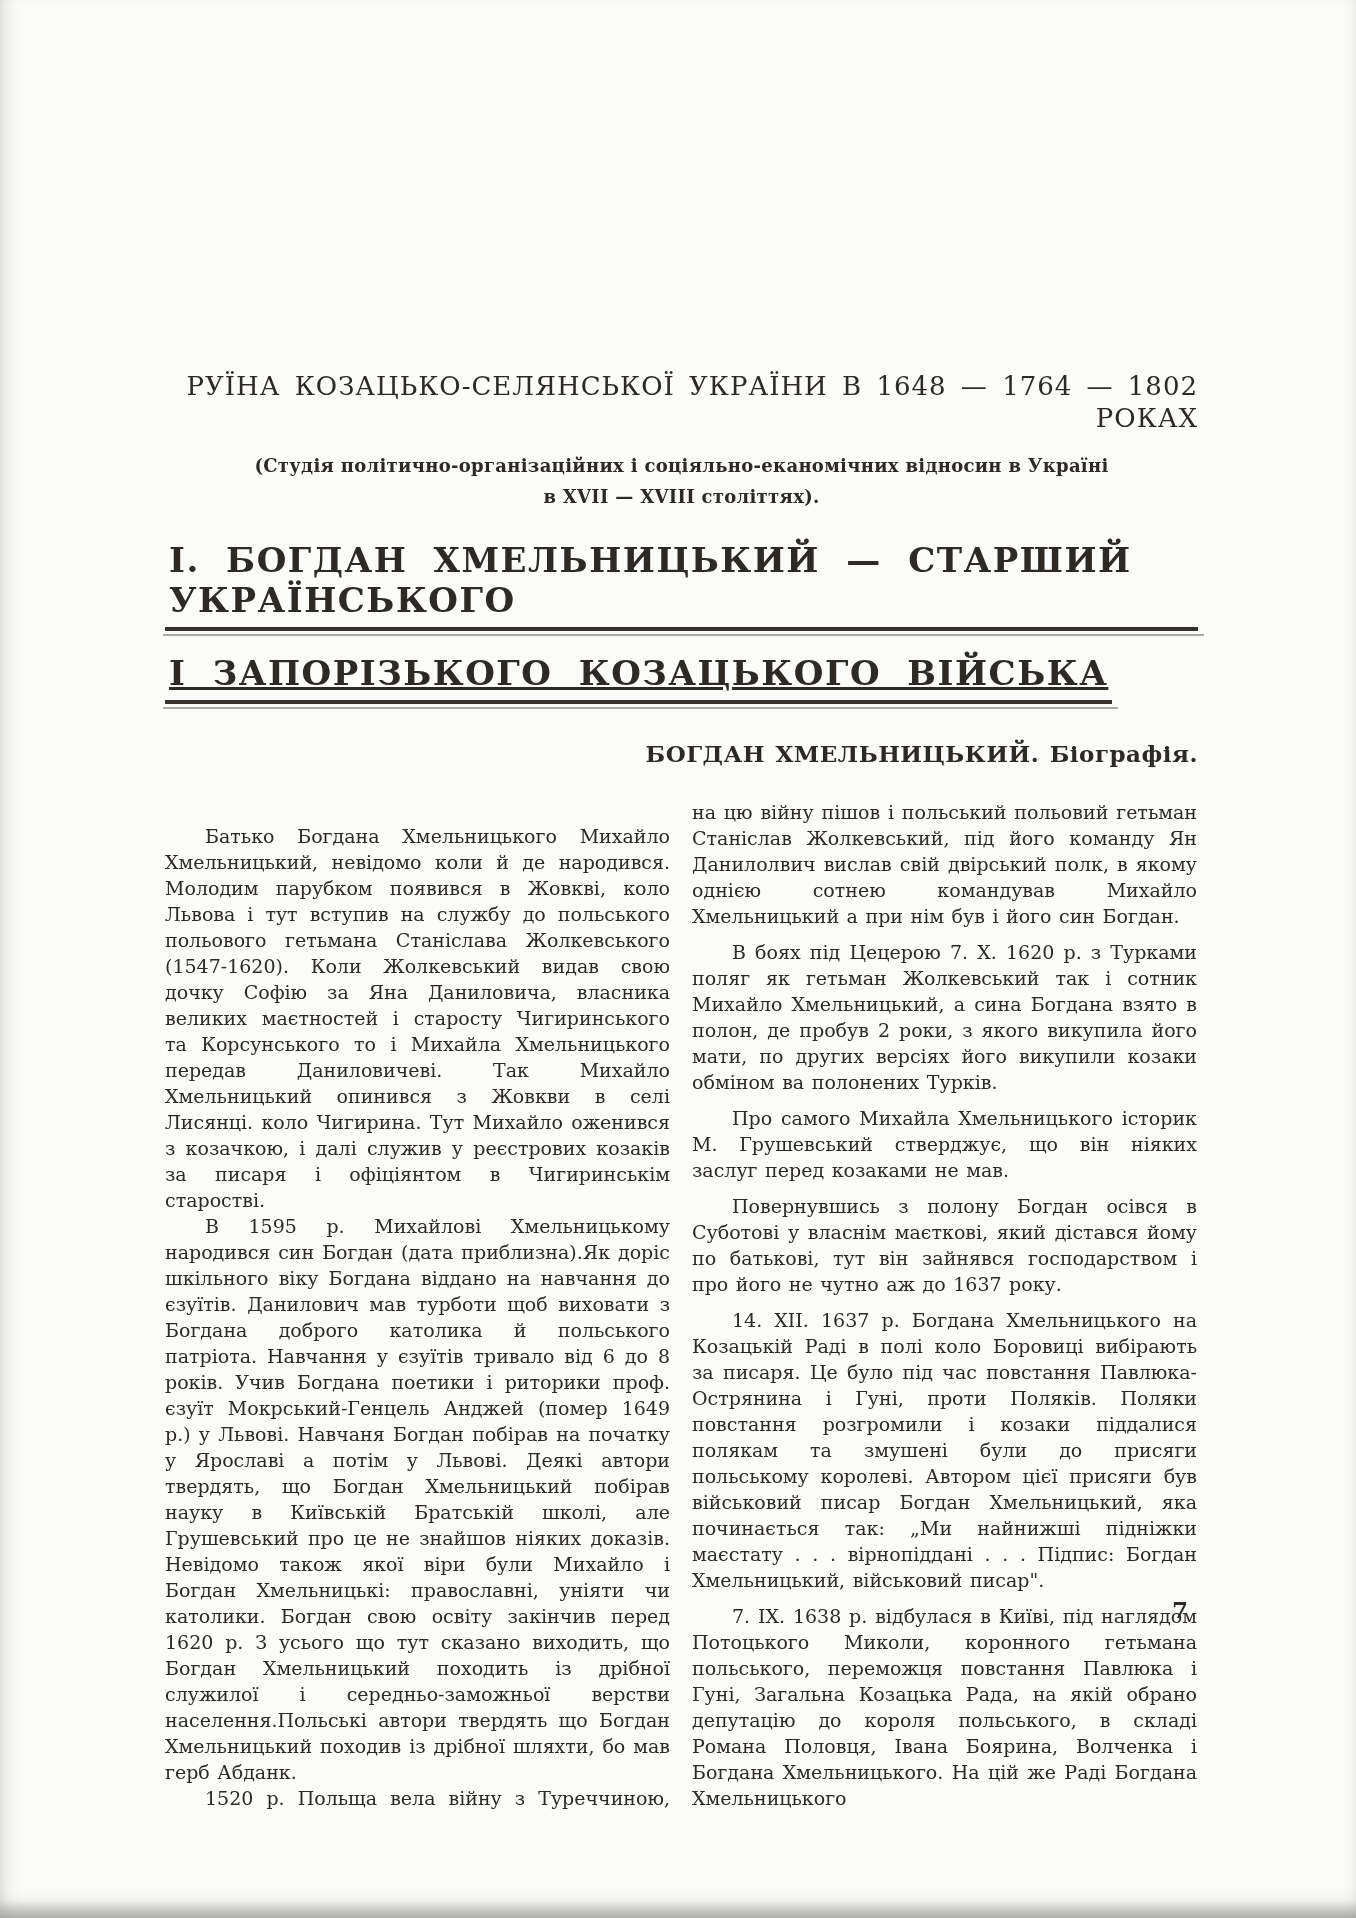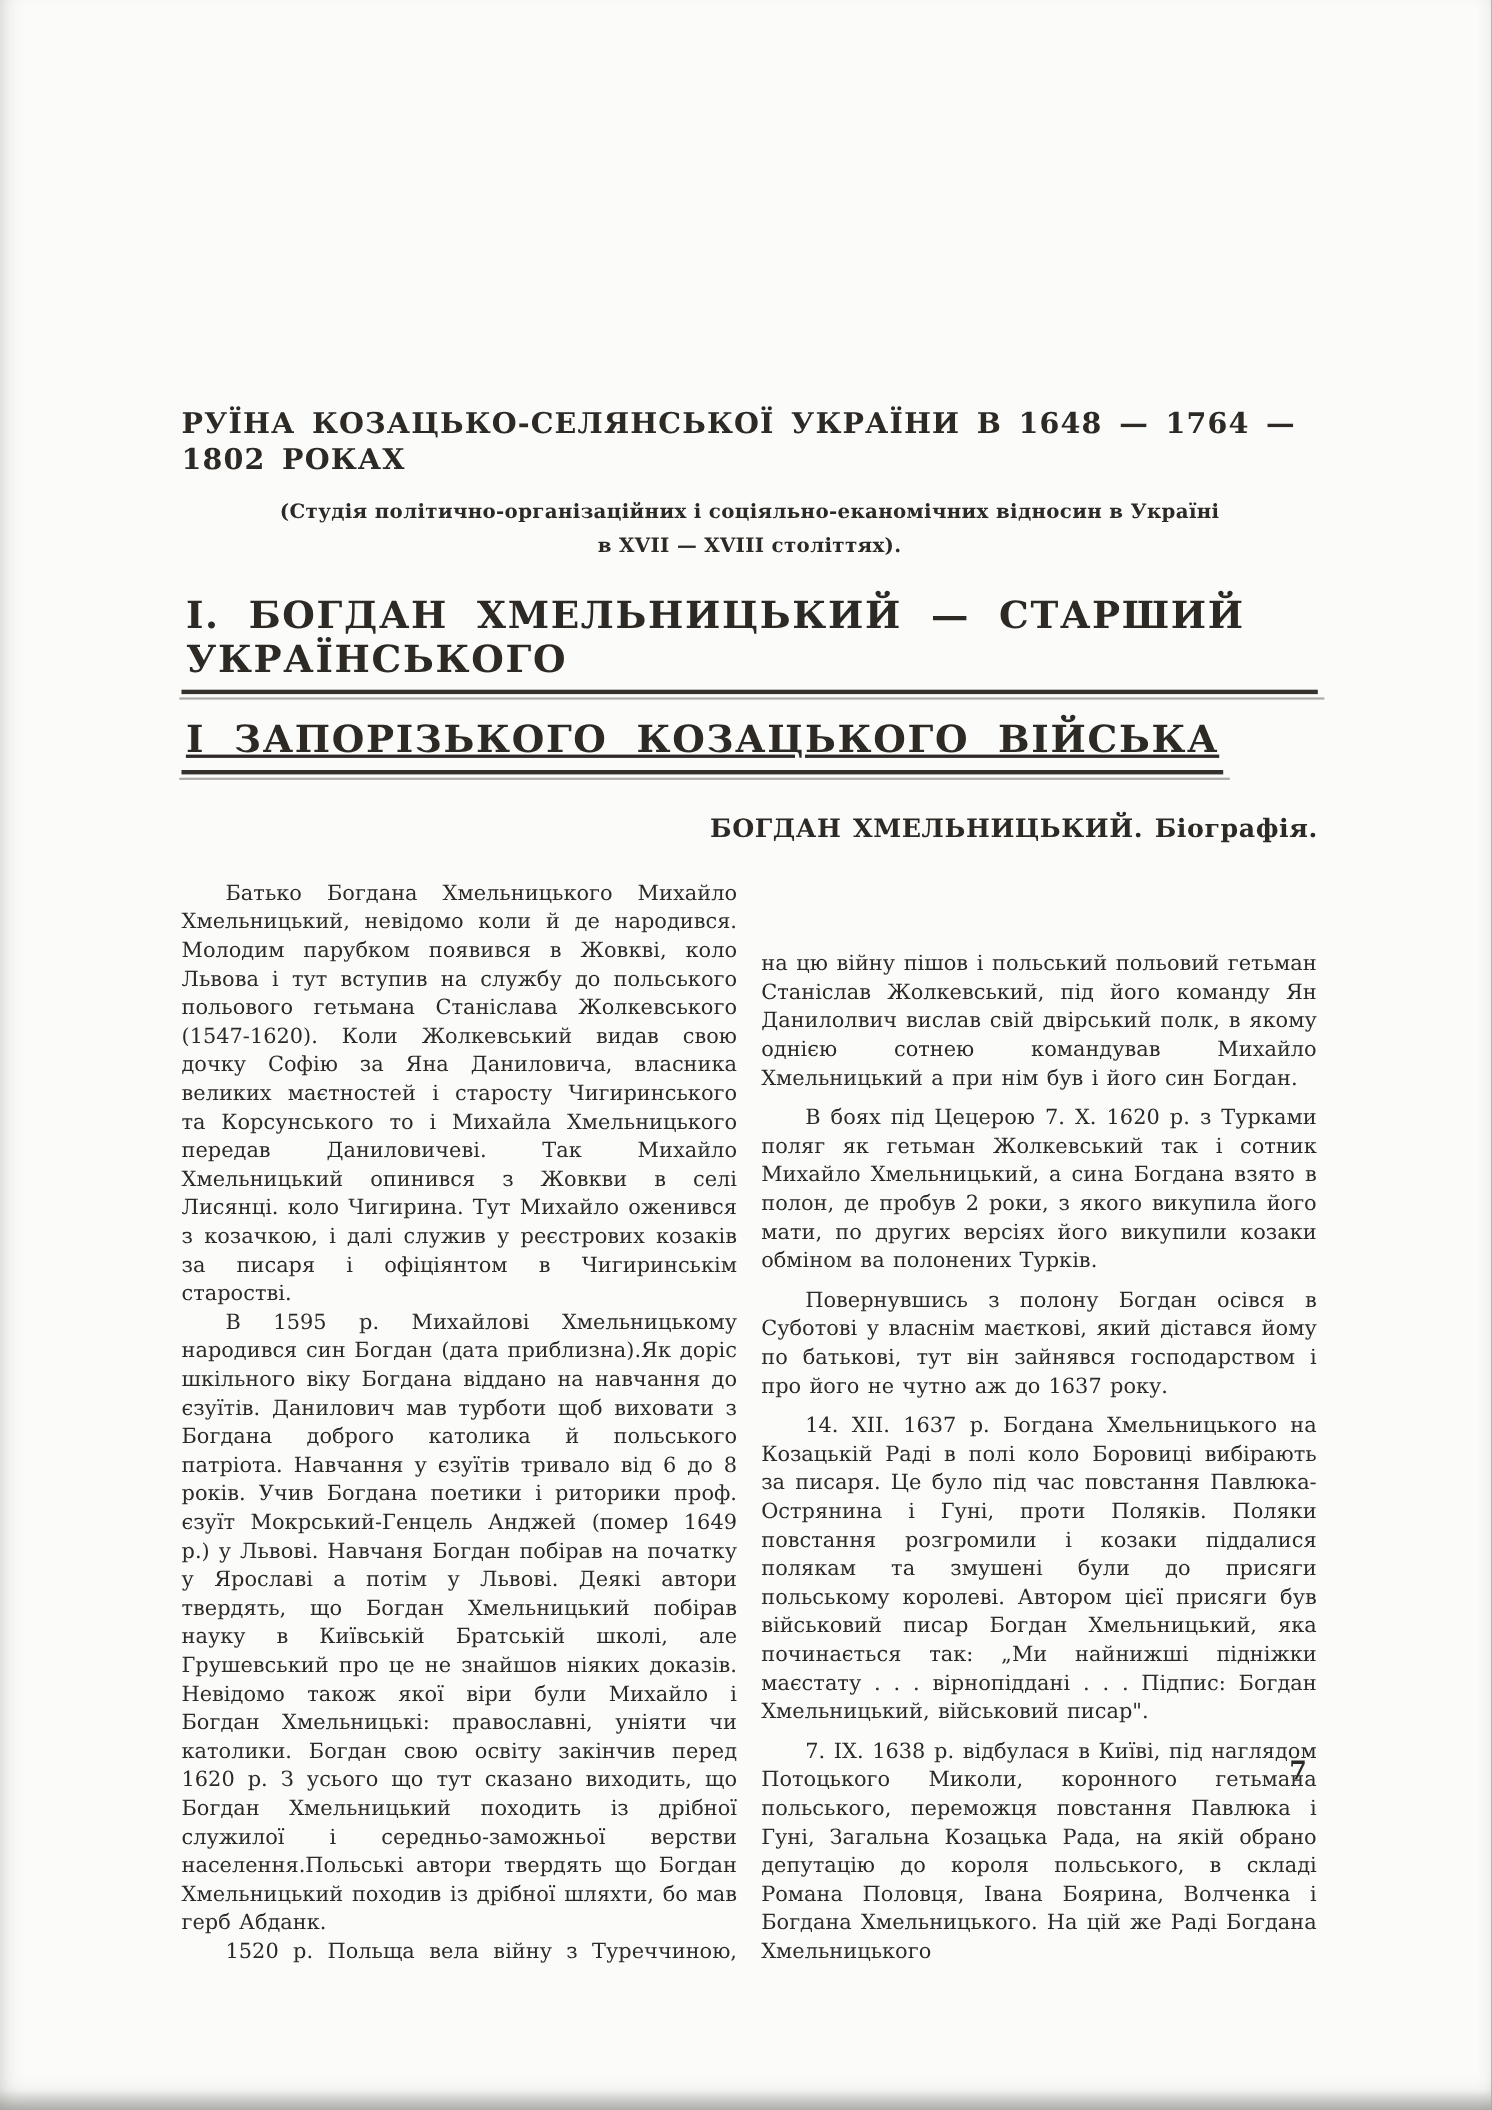--- a/index.html
+++ b/index.html
@@ -21,23 +21,23 @@
     background: linear-gradient(to bottom, rgba(180,180,176,0), rgba(150,150,146,.55));
   }
   .content {
     position: absolute;
     left: 165px;
     width: 1033px;
     top: 370px;
   }
   .doc-title {
     margin: 0;
-    text-align: left;
+    text-align: right;
     font-size: 26px;
-    font-weight: bold;
+    font-weight: normal;
     letter-spacing: 1px;
     word-spacing: 5px;
     line-height: 32px;
   }
   .doc-subtitle {
     margin-top: 16px;
     text-align: center;
     font-size: 18px;
     font-weight: bold;
     line-height: 31px;
@@ -120,20 +120,21 @@
 
     <div class="body-columns">
       <div class="col col-left">
           <p class="para">Батько Богдана Хмельницького Михайло Хмельницький, невідомо коли й де народився. Молодим парубком появився в Жовкві, коло Львова і тут вступив на службу до польського польового гетьмана Станіслава Жолкевського (1547-1620). Коли Жолкевський видав свою дочку Софію за Яна Даниловича, власника великих маєтностей і старосту Чигиринського та Корсунського то і Михайла Хмельницького передав Даниловичеві. Так Михайло Хмельницький опинився з Жовкви в селі Лисянці. коло Чигирина. Тут Михайло оженився з козачкою, і далі служив у реєстрових козаків за писаря і офіціянтом в Чигиринськім старостві.</p>
           <p class="para">В 1595 р. Михайлові Хмельницькому народився син Богдан (дата приблизна).Як доріс шкільного віку Богдана віддано на навчання до єзуїтів. Данилович мав турботи щоб виховати з Богдана доброго католика й польського патріота. Навчання у єзуїтів тривало від 6 до 8 років. Учив Богдана поетики і риторики проф. єзуїт Мокрський-Генцель Анджей (помер 1649 р.) у Львові. Навчаня Богдан побірав на початку у Ярославі а потім у Львові. Деякі автори твердять, що Богдан Хмельницький побірав науку в Київській Братській школі, але Грушевський про це не знайшов ніяких доказів. Невідомо також якої віри були Михайло і Богдан Хмельницькі: православні, уніяти чи католики. Богдан свою освіту закінчив перед 1620 р. З усього що тут сказано виходить, що Богдан Хмельницький походить із дрібної служилої і середньо-заможньої верстви населення.Польські автори твердять що Богдан Хмельницький походив із дрібної шляхти, бо мав герб Абданк.</p>
           <p class="para justify-last">1520 р. Польща вела війну з Туреччиною,</p>
         </div>
       <div class="col col-right">
           <p class="para no-indent">на цю війну пішов і польський польовий гетьман Станіслав Жолкевський, під його команду Ян Данилолвич вислав свій двірський полк, в якому однією сотнею командував Михайло Хмельницький а при нім був і його син Богдан.</p>
           <p class="para">В боях під Цецерою 7. X. 1620 р. з Турками поляг як гетьман Жолкевський так і сотник Михайло Хмельницький, а сина Богдана взято в полон, де пробув 2 роки, з якого викупила його мати, по других версіях його викупили козаки обміном ва полонених Турків.</p>
+          <p class="para">Про самого Михайла Хмельницького історик М. Грушевський стверджує, що він ніяких заслуг перед козаками не мав.</p>
           <p class="para">Повернувшись з полону Богдан осівся в Суботові у власнім маєткові, який дістався йому по батькові, тут він зайнявся господарством і про його не чутно аж до 1637 року.</p>
           <p class="para">14. XII. 1637 р. Богдана Хмельницького на Козацькій Раді в полі коло Боровиці вибірають за писаря. Це було під час повстання Павлюка-Острянина і Гуні, проти Поляків. Поляки повстання розгромили і козаки піддалися полякам та змушені були до присяги польському королеві. Автором цієї присяги був військовий писар Богдан Хмельницький, яка починається так: „Ми найнижші підніжки маєстату . . . вірнопіддані . . . Підпис: Богдан Хмельницький, військовий писар".</p>
           <p class="para justify-last">7. IX. 1638 р. відбулася в Київі, під наглядом Потоцького Миколи, коронного гетьмана польського, переможця повстання Павлюка і Гуні, Загальна Козацька Рада, на якій обрано депутацію до короля польського, в складі Романа Половця, Івана Боярина, Волченка і Богдана Хмельницького. На цій же Раді Богдана Хмельницького</p>
         </div>
     </div>
 
   </div>
 
   <div class="page-number">7</div>
 

